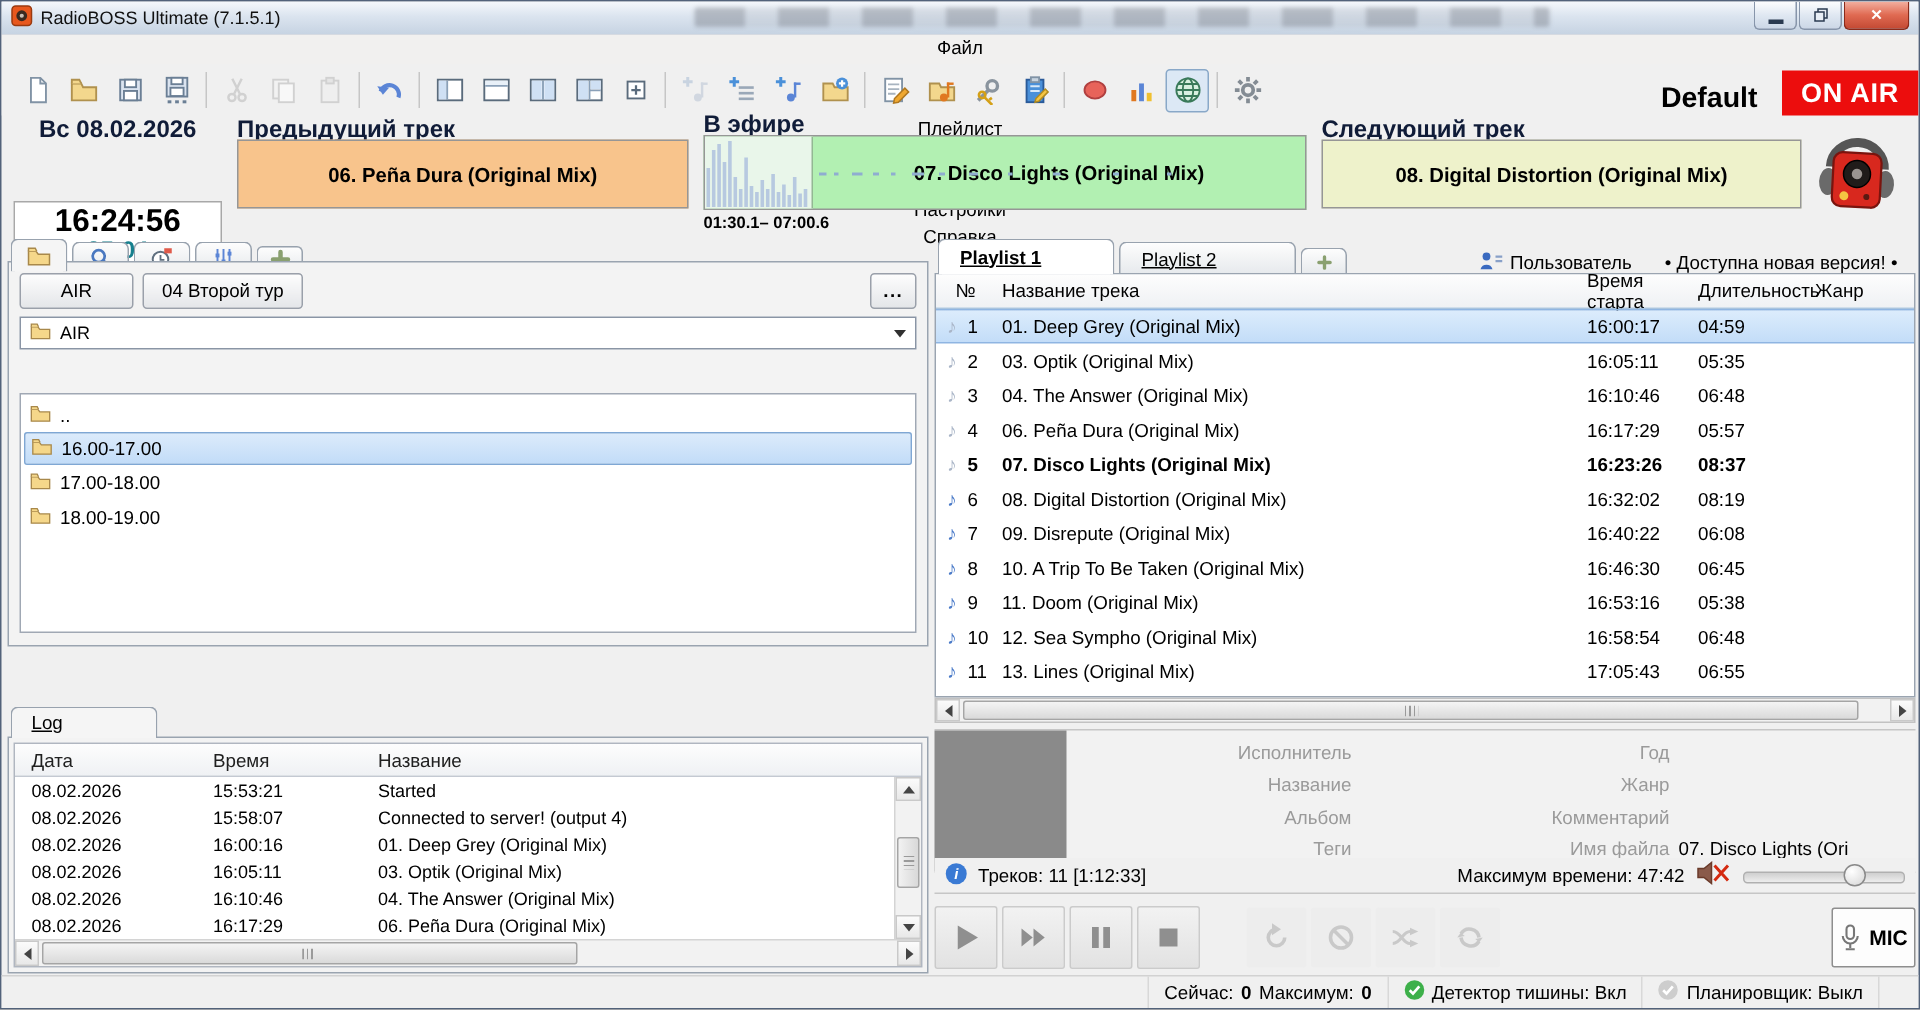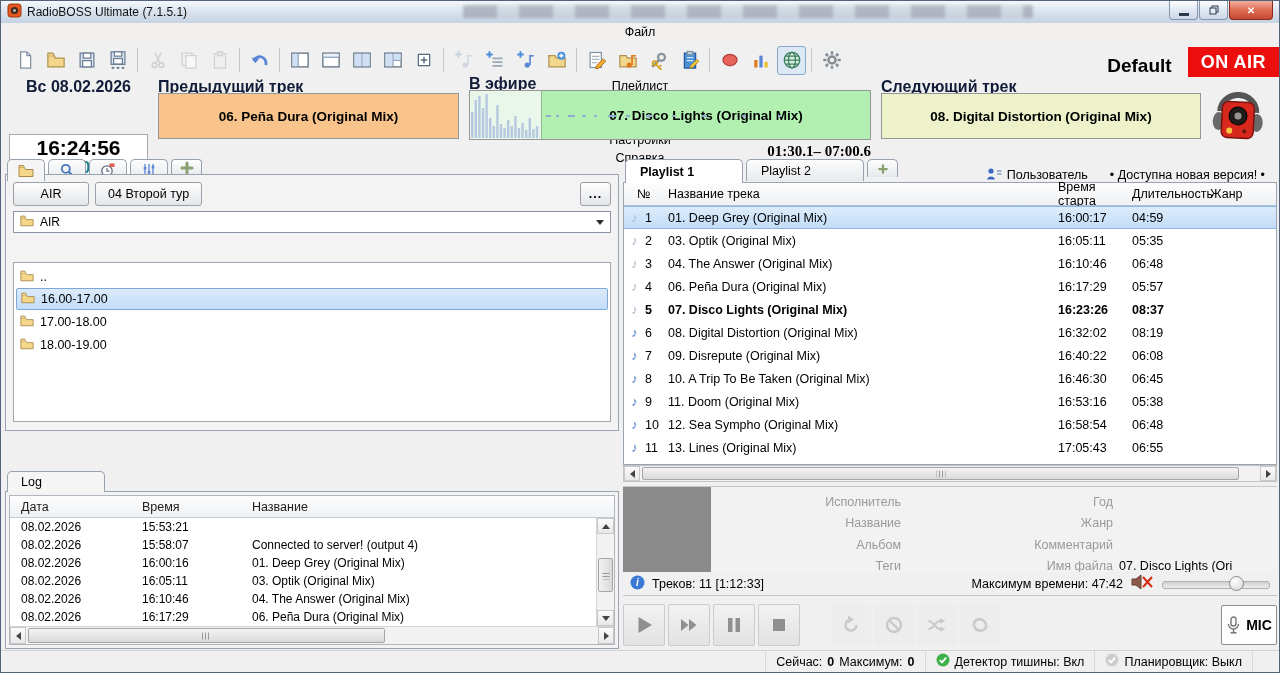--- a/index.html
+++ b/index.html
@@ -45,26 +45,26 @@
   .clock-time{font-size:21px;font-weight:bold;line-height:23px;margin-top:1px;}
   .clock-remaining{font-size:16px;font-weight:bold;color:#17808e;line-height:18px;}
   .deck{position:absolute;border:1px solid #969696;box-sizing:border-box;display:flex;align-items:center;
     justify-content:center;font-weight:bold;font-size:13.5px;}
   .deck-prev{left:157px;top:16px;width:301px;height:46px;background:#f8c48c;}
   .deck-onair{left:468px;top:13px;width:402px;height:50px;background:#b2f0b2;display:flex;justify-content:flex-start;padding:0;}
   .wave{width:71px;align-self:stretch;background:#e9f6ea;border-right:1px solid #93b793;position:relative;flex:none;}
   .onair-title{flex:1;display:flex;align-items:center;justify-content:center;position:relative;}
   .wave-dash{position:absolute;height:2px;background:#8fadd0;bottom:6px;}
   .deck-next{left:880px;top:16px;width:320px;height:46px;background:#eef2cb;}
-  .deck-times{position:absolute;left:468px;top:66px;width:402px;display:flex;justify-content:flex-end;
-    font-weight:bold;font-size:15px;font-family:Liberation Serif, serif;}
+  .deck-times{position:absolute;left:468px;top:66px;width:402px;display:flex;justify-content:flex-start;
+    font-weight:bold;font-size:11px;}
   .logo{position:absolute;left:1206px;top:8px;}
   
   .panelbox{border:1px solid #9aa4b0;background:#f3f3f3;box-sizing:border-box;}
-  .tabrow{display:flex;padding-left:2px;}
+  .tabrow{display:flex;align-items:flex-end;padding-left:2px;text-decoration:underline;}
   .tab{border:1px solid #98a2ae;border-bottom:none;border-radius:5px 5px 0 0;
     background:linear-gradient(#fdfdfd,#e6e9ec);display:flex;align-items:center;justify-content:center;margin-right:3px;box-sizing:border-box;}
   .tab.active{background:#f5f5f5;position:relative;z-index:3;}
   
   .left-panel{position:absolute;left:4px;top:158px;width:614px;height:490px;}
   .ltab{width:38px;height:20px;}
   .ltab.active{height:22px;}
   .ltab.addtab{width:31px;height:17px;border-radius:4px 4px 0 0;}
   .lib-box{position:absolute;left:0;top:15px;right:0;height:257px;z-index:2;}
   .lib-buttons{display:flex;gap:6px;margin:7px 7px 5px 7px;}
@@ -580,20 +580,21 @@
         <div class="grid-head">
           <span class="lh-date">Дата</span>
           <span class="lh-time">Время</span>
           <span class="lh-name">Название</span>
         </div>
         <div class="log-body">
           <div class="log-rows" id="log-rows">
               <div class="lrow">
                 <span class="lc-date">08.02.2026</span>
                 <span class="lc-time">15:53:21</span>
+                <span class="lc-name">Started</span>
               </div>
               <div class="lrow">
                 <span class="lc-date">08.02.2026</span>
                 <span class="lc-time">15:58:07</span>
                 <span class="lc-name">Connected to server! (output 4)</span>
               </div>
               <div class="lrow">
                 <span class="lc-date">08.02.2026</span>
                 <span class="lc-time">16:00:16</span>
                 <span class="lc-name">01. Deep Grey (Original Mix)</span>

